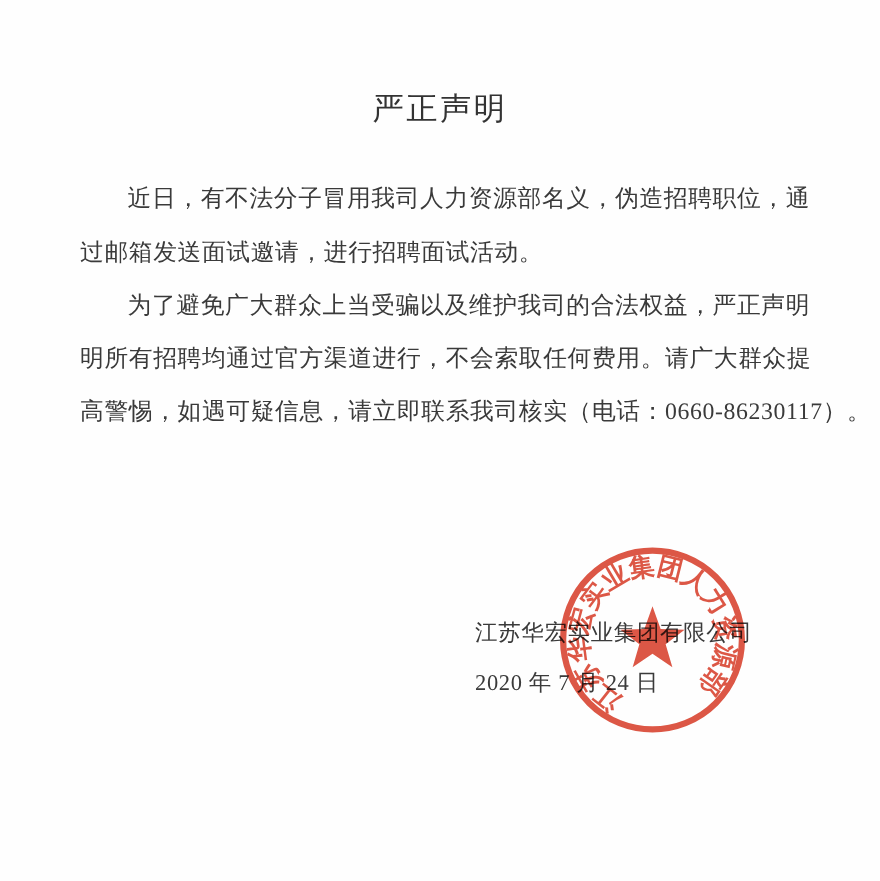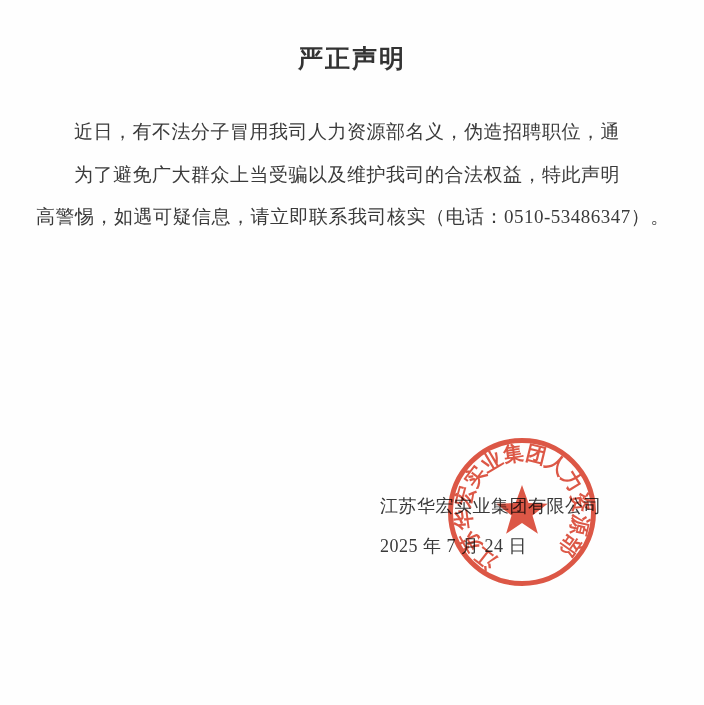--- a/index.html
+++ b/index.html
@@ -11,29 +11,29 @@
     position: relative;
     width: 704px;
     height: 705px;
     background: #fefefe;
     overflow: hidden;
     font-family: "Liberation Serif", "DejaVu Serif", serif;
     color: #3a3a3a;
   }
   .doc-title {
     margin: 0;
-    padding-top: 42px;
+    padding-top: 70px;
     text-align: center;
     font-size: 25px;
-    font-weight: bold;
+    font-weight: normal;
     letter-spacing: 2px;
     color: #333333;
   }
   .doc-body {
-    margin: 36px 60px 0 36px;
+    margin: 36px 60px 0 64px;
     font-size: 19px;
     line-height: 42.5px;
     letter-spacing: 0.5px;
   }
   .body-line {
     white-space: nowrap;
   }
   .body-line.indent {
     text-indent: 2em;
   }
@@ -68,27 +68,29 @@
 </style>
 </head>
 <body>
 
 <div class="page">
 
   <h1 class="doc-title">严正声明</h1>
 
   <div class="doc-body">
       <div class="body-line indent">近日，有不法分子冒用我司人力资源部名义，伪造招聘职位，通</div>
-      <div class="body-line indent">为了避免广大群众上当受骗以及维护我司的合法权益，特此声明</div>
-      <div class="body-line">高警惕，如遇可疑信息，请立即联系我司核实（电话：0510-53486347）。</div>
+      <div class="body-line">过邮箱发送面试邀请，进行招聘面试活动。</div>
+      <div class="body-line indent">为了避免广大群众上当受骗以及维护我司的合法权益，严正声明</div>
+      <div class="body-line">明所有招聘均通过官方渠道进行，不会索取任何费用。请广大群众提</div>
+      <div class="body-line">高警惕，如遇可疑信息，请立即联系我司核实（电话：0660-86230117）。</div>
     </div>
 
   <div class="signature">
     <div class="sig-line">江苏华宏实业集团有限公司</div>
-    <div class="sig-line">2025 年 7 月 24 日</div>
+    <div class="sig-line">2020 年 7 月 24 日</div>
   </div>
 
   <svg class="seal" viewBox="0 0 160 160" aria-hidden="true">
     <defs>
       <path id="sealArc" d="M 50.17 122.6 A 52 52 0 1 1 109.83 122.6" fill="none"></path>
     </defs>
     <circle cx="80" cy="80" r="71.5" fill="none" stroke-width="5" stroke="#d9402c"></circle>
     <polygon points="80,53 86.5,71.1 105.7,71.7 90.5,83.4 95.9,101.8 80,91 64.1,101.8 69.5,83.4 54.3,71.7 73.5,71.1" fill="#d9402c"></polygon>
     <g transform="rotate(-8 80 80)">
       <text font-size="21" text-anchor="start" fill="#d9402c">

